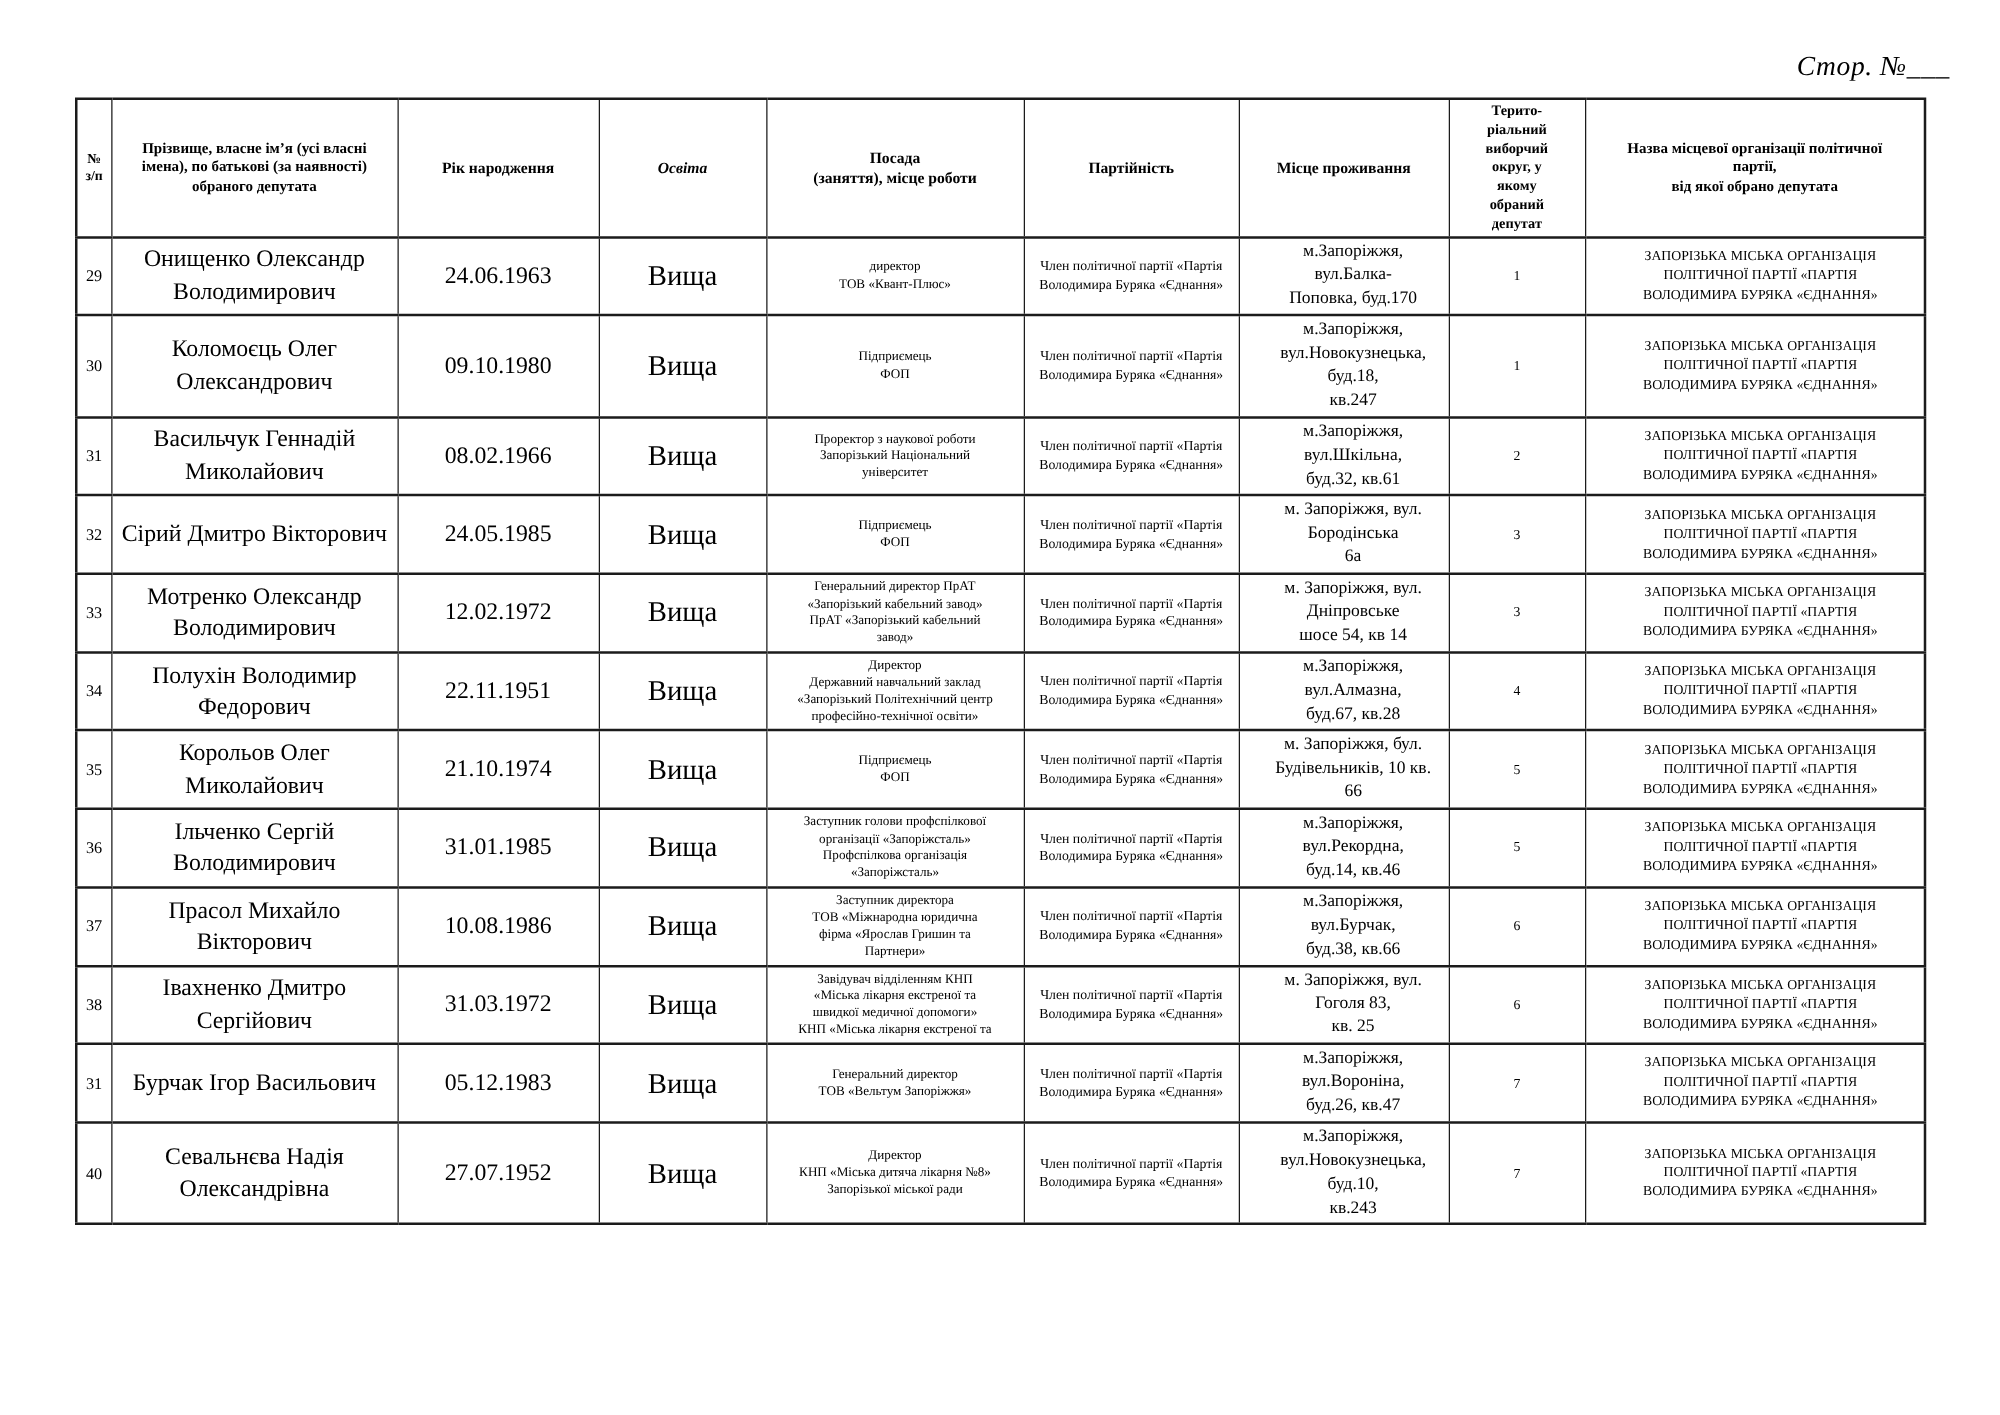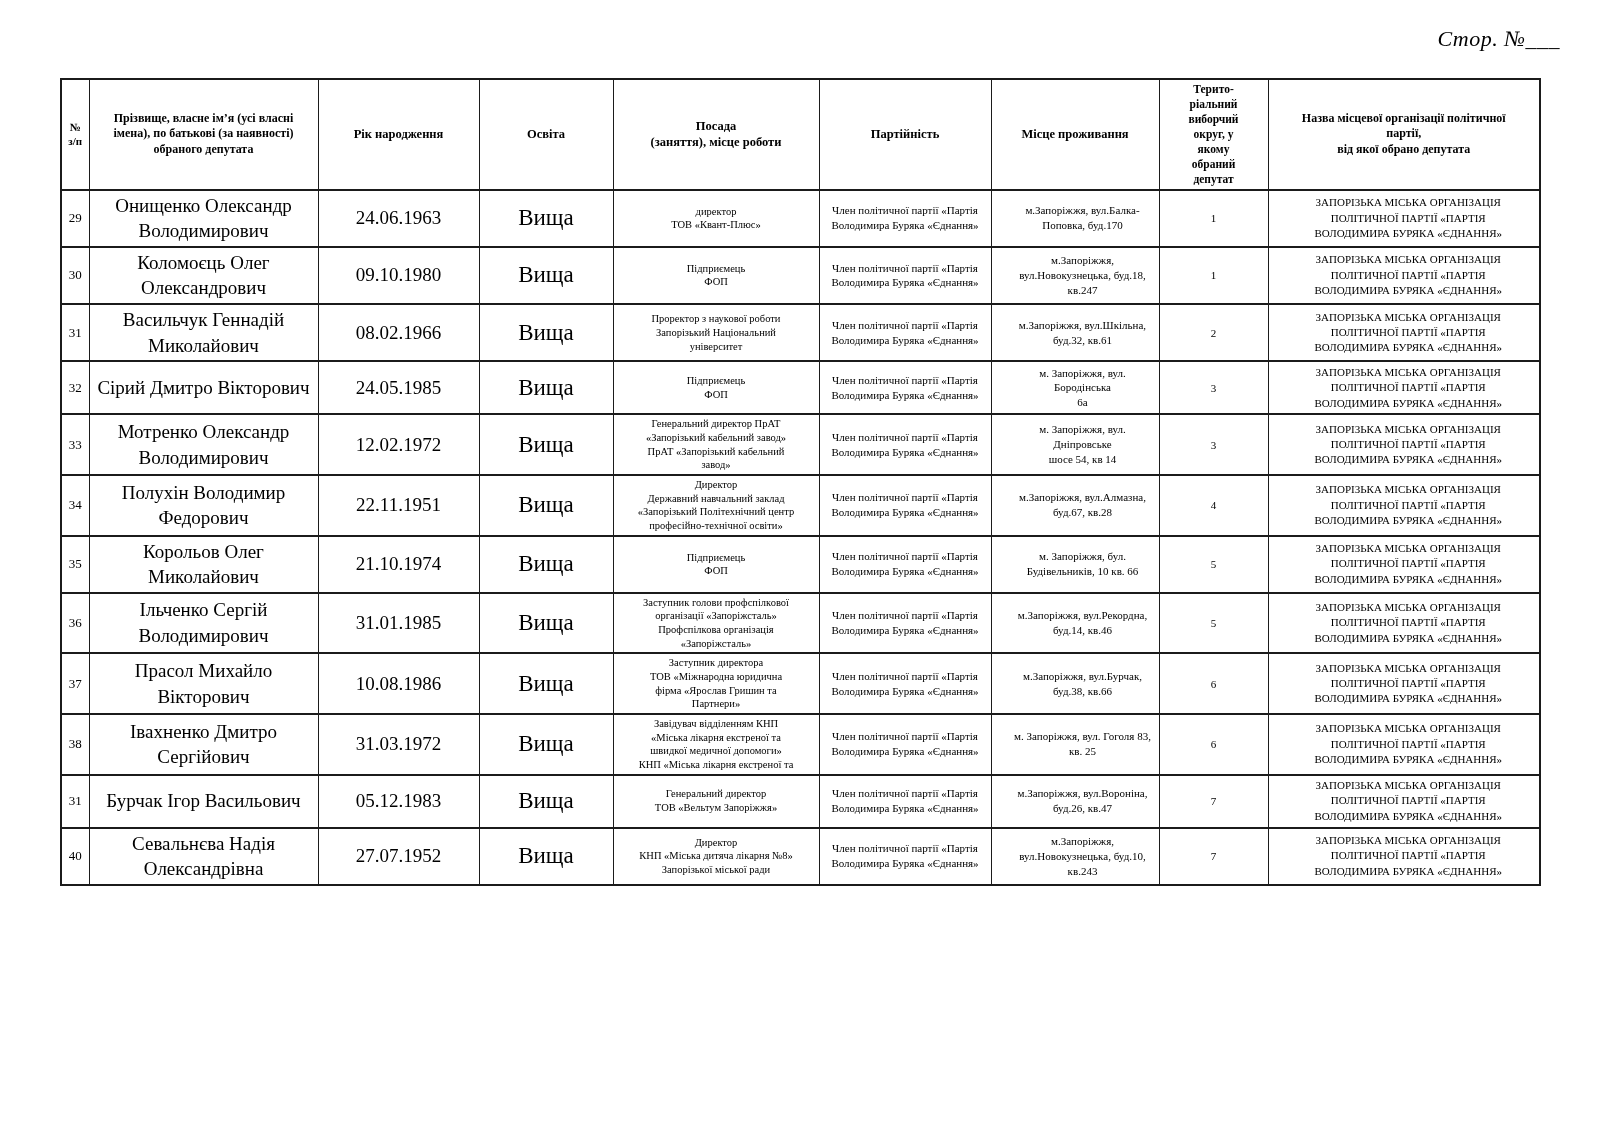--- a/index.html
+++ b/index.html
@@ -14,21 +14,21 @@
   }
   .page {
     position: relative;
     width: 1600px;
     height: 1132px;
     background: #fff;
     overflow: hidden;
   }
   .page-note {
     position: absolute;
-    top: 26px;
+    top: 40px;
     right: 40px;
     font-style: italic;
     font-size: 22px;
     letter-spacing: 0.5px;
     margin-left: 16px;
   }
   table.deputies-table {
     position: absolute;
     left: 60px;
     top: 78px;
@@ -67,29 +67,29 @@
   col.c-district   { width: 109px; }
   col.c-org        { width: 272px; }
 
   
   tbody .col-num        { font-size: 13px; margin-top: 24px; }
   tbody .col-name       { font-size: 19px; line-height: 1.35; }
   tbody .col-birth      { font-size: 19px; }
   tbody .col-education  { font-size: 23px; }
   tbody .col-position   { font-size: 10.5px; line-height: 1.3; }
   tbody .col-party      { font-size: 11px;   line-height: 1.35; }
-  tbody .col-residence  { font-size: 11px; line-height: 1.35; padding-left: 20px; }
+  tbody .col-residence  { font-size: 14px; line-height: 1.35; padding-left: 20px; }
   tbody .col-district   { font-size: 11px; }
   tbody .col-org        { font-size: 11px;   line-height: 1.4; padding-left: 14px; }
 
   
   thead .col-num        { font-size: 11px;   line-height: 1.25; }
   thead .col-name       { font-size: 12px; }
   thead .col-birth      { font-size: 12.5px; }
-  thead .col-education  { font-size: 12.5px; }
+  thead .col-education  { font-size: 12.5px; font-style: italic; }
   thead .col-position   { font-size: 12.5px; }
   thead .col-party      { font-size: 12.5px; }
   thead .col-residence  { font-size: 12.5px; }
   thead .col-district   { font-size: 11.5px; line-height: 1.2; }
   thead .col-org        { font-size: 12px; }
 </style>
 </head>
 <body>
 
 <div class="page">

